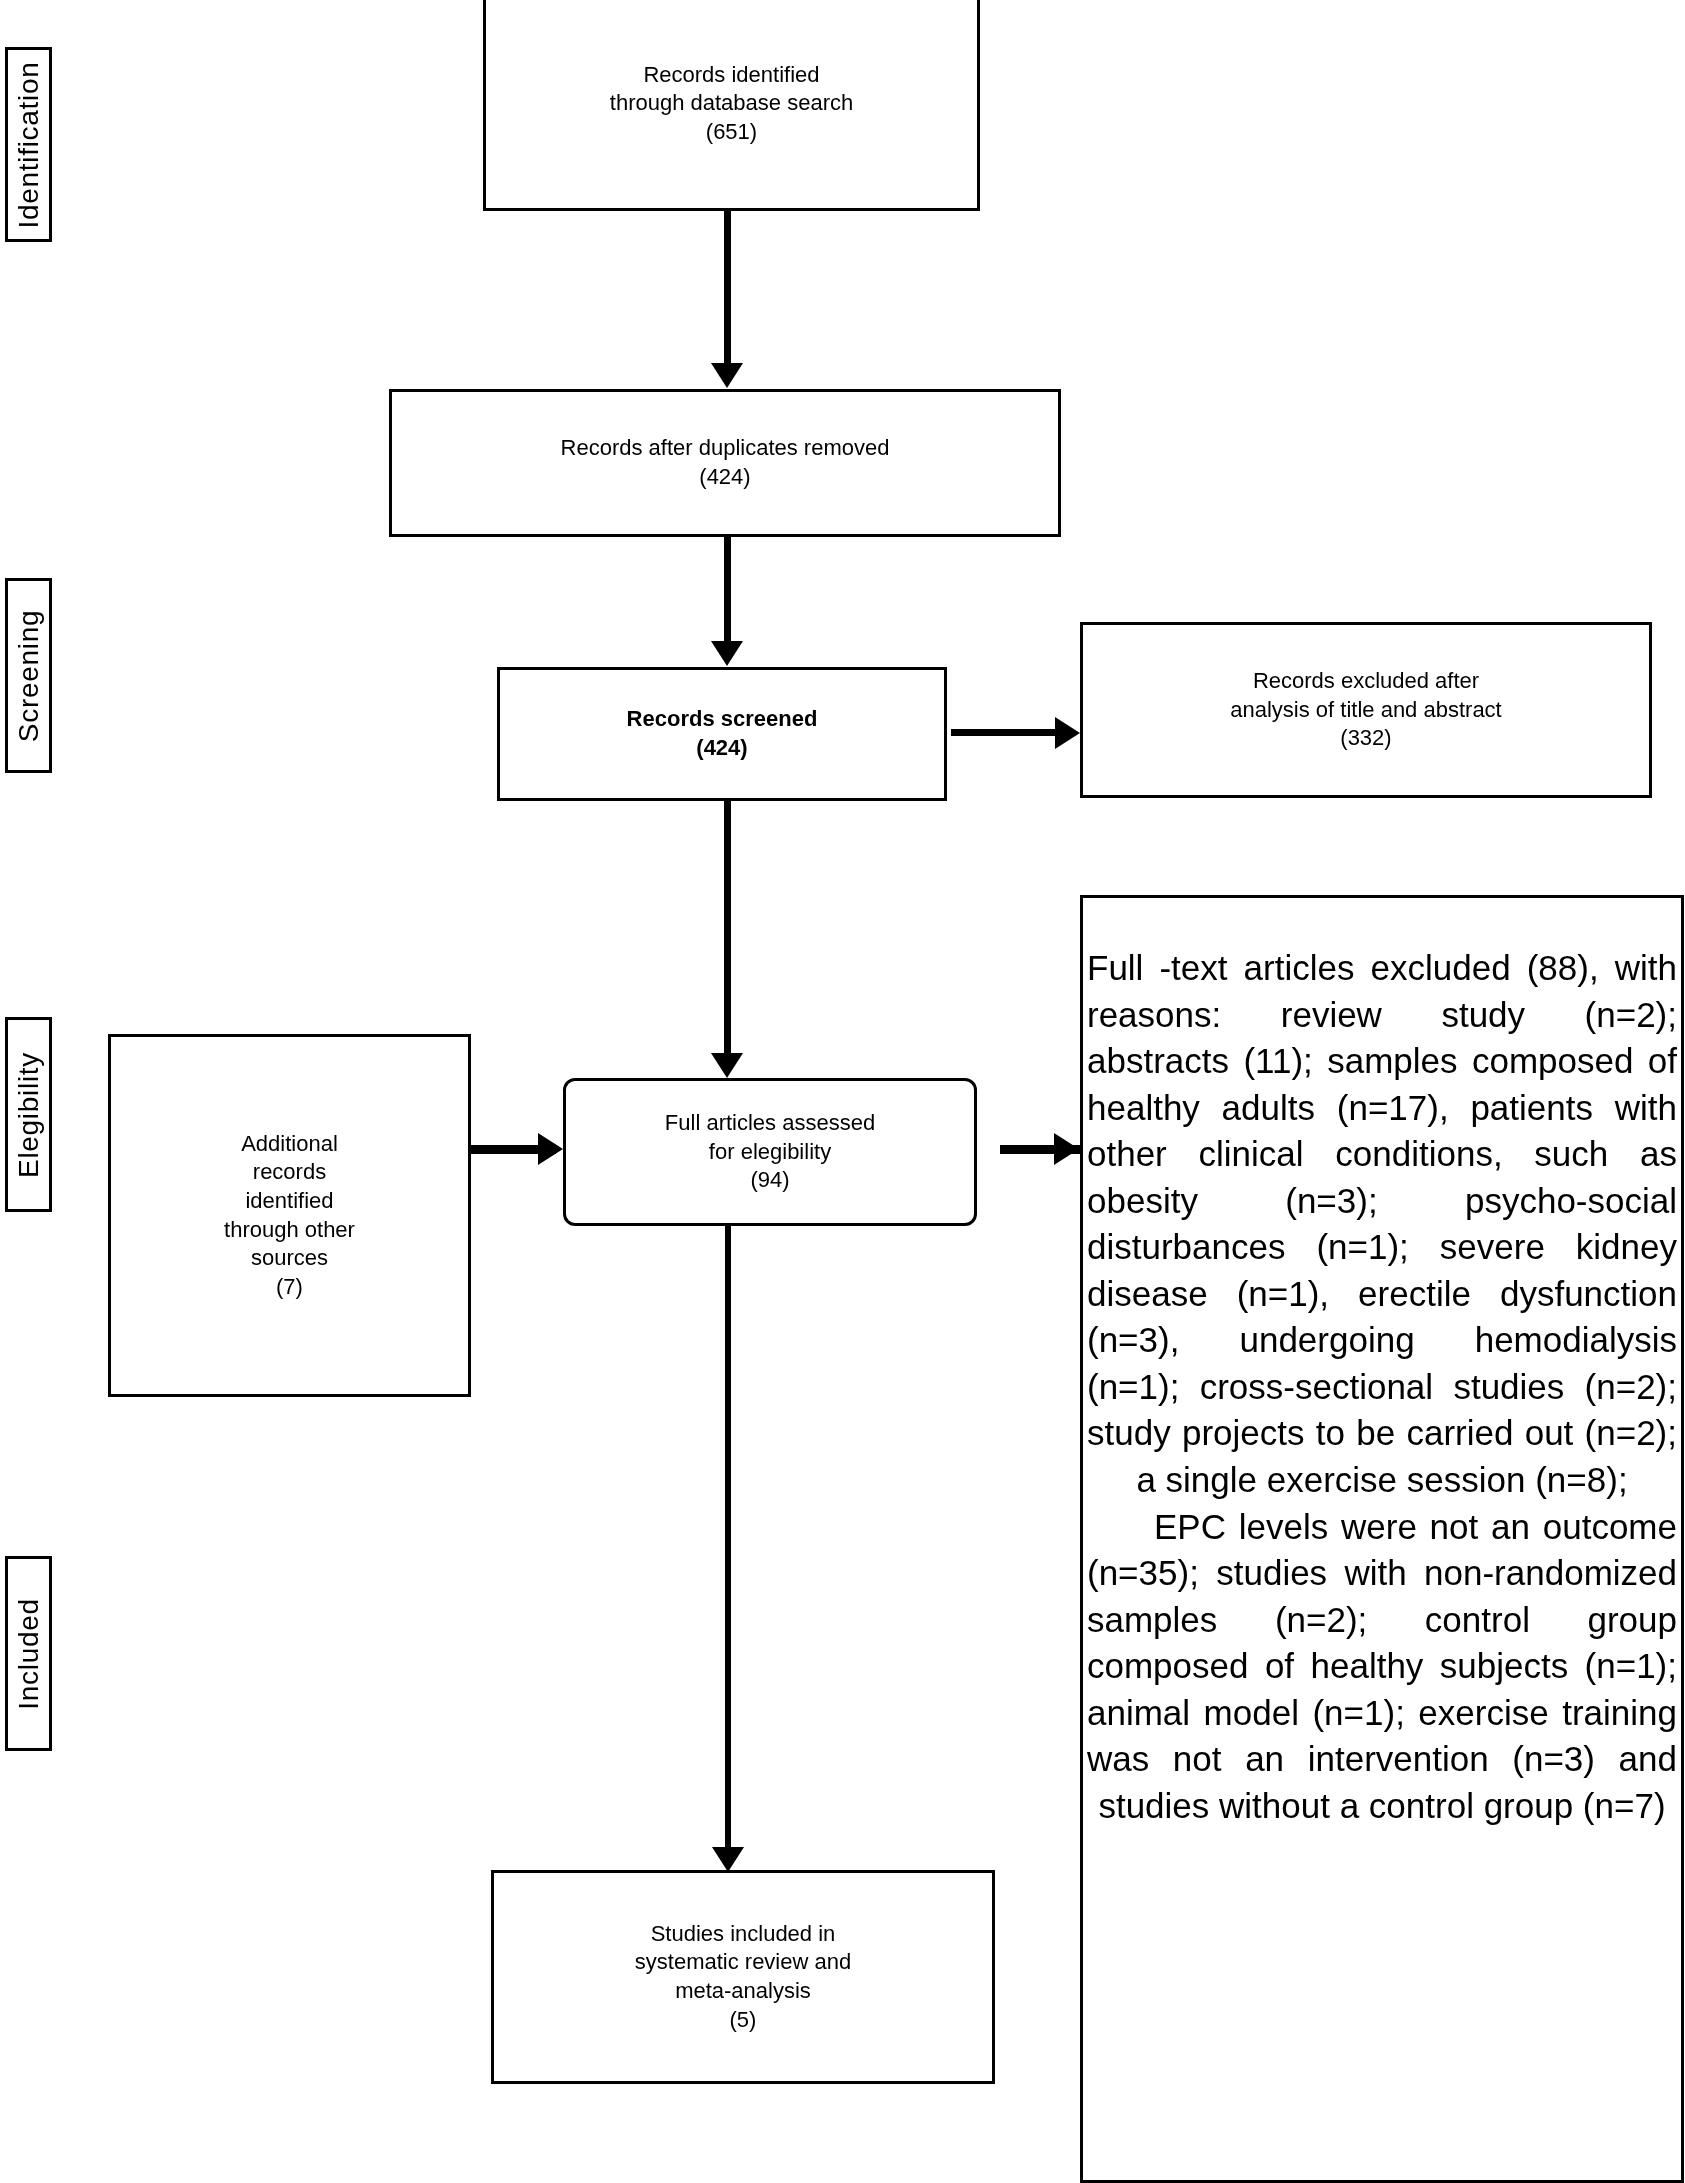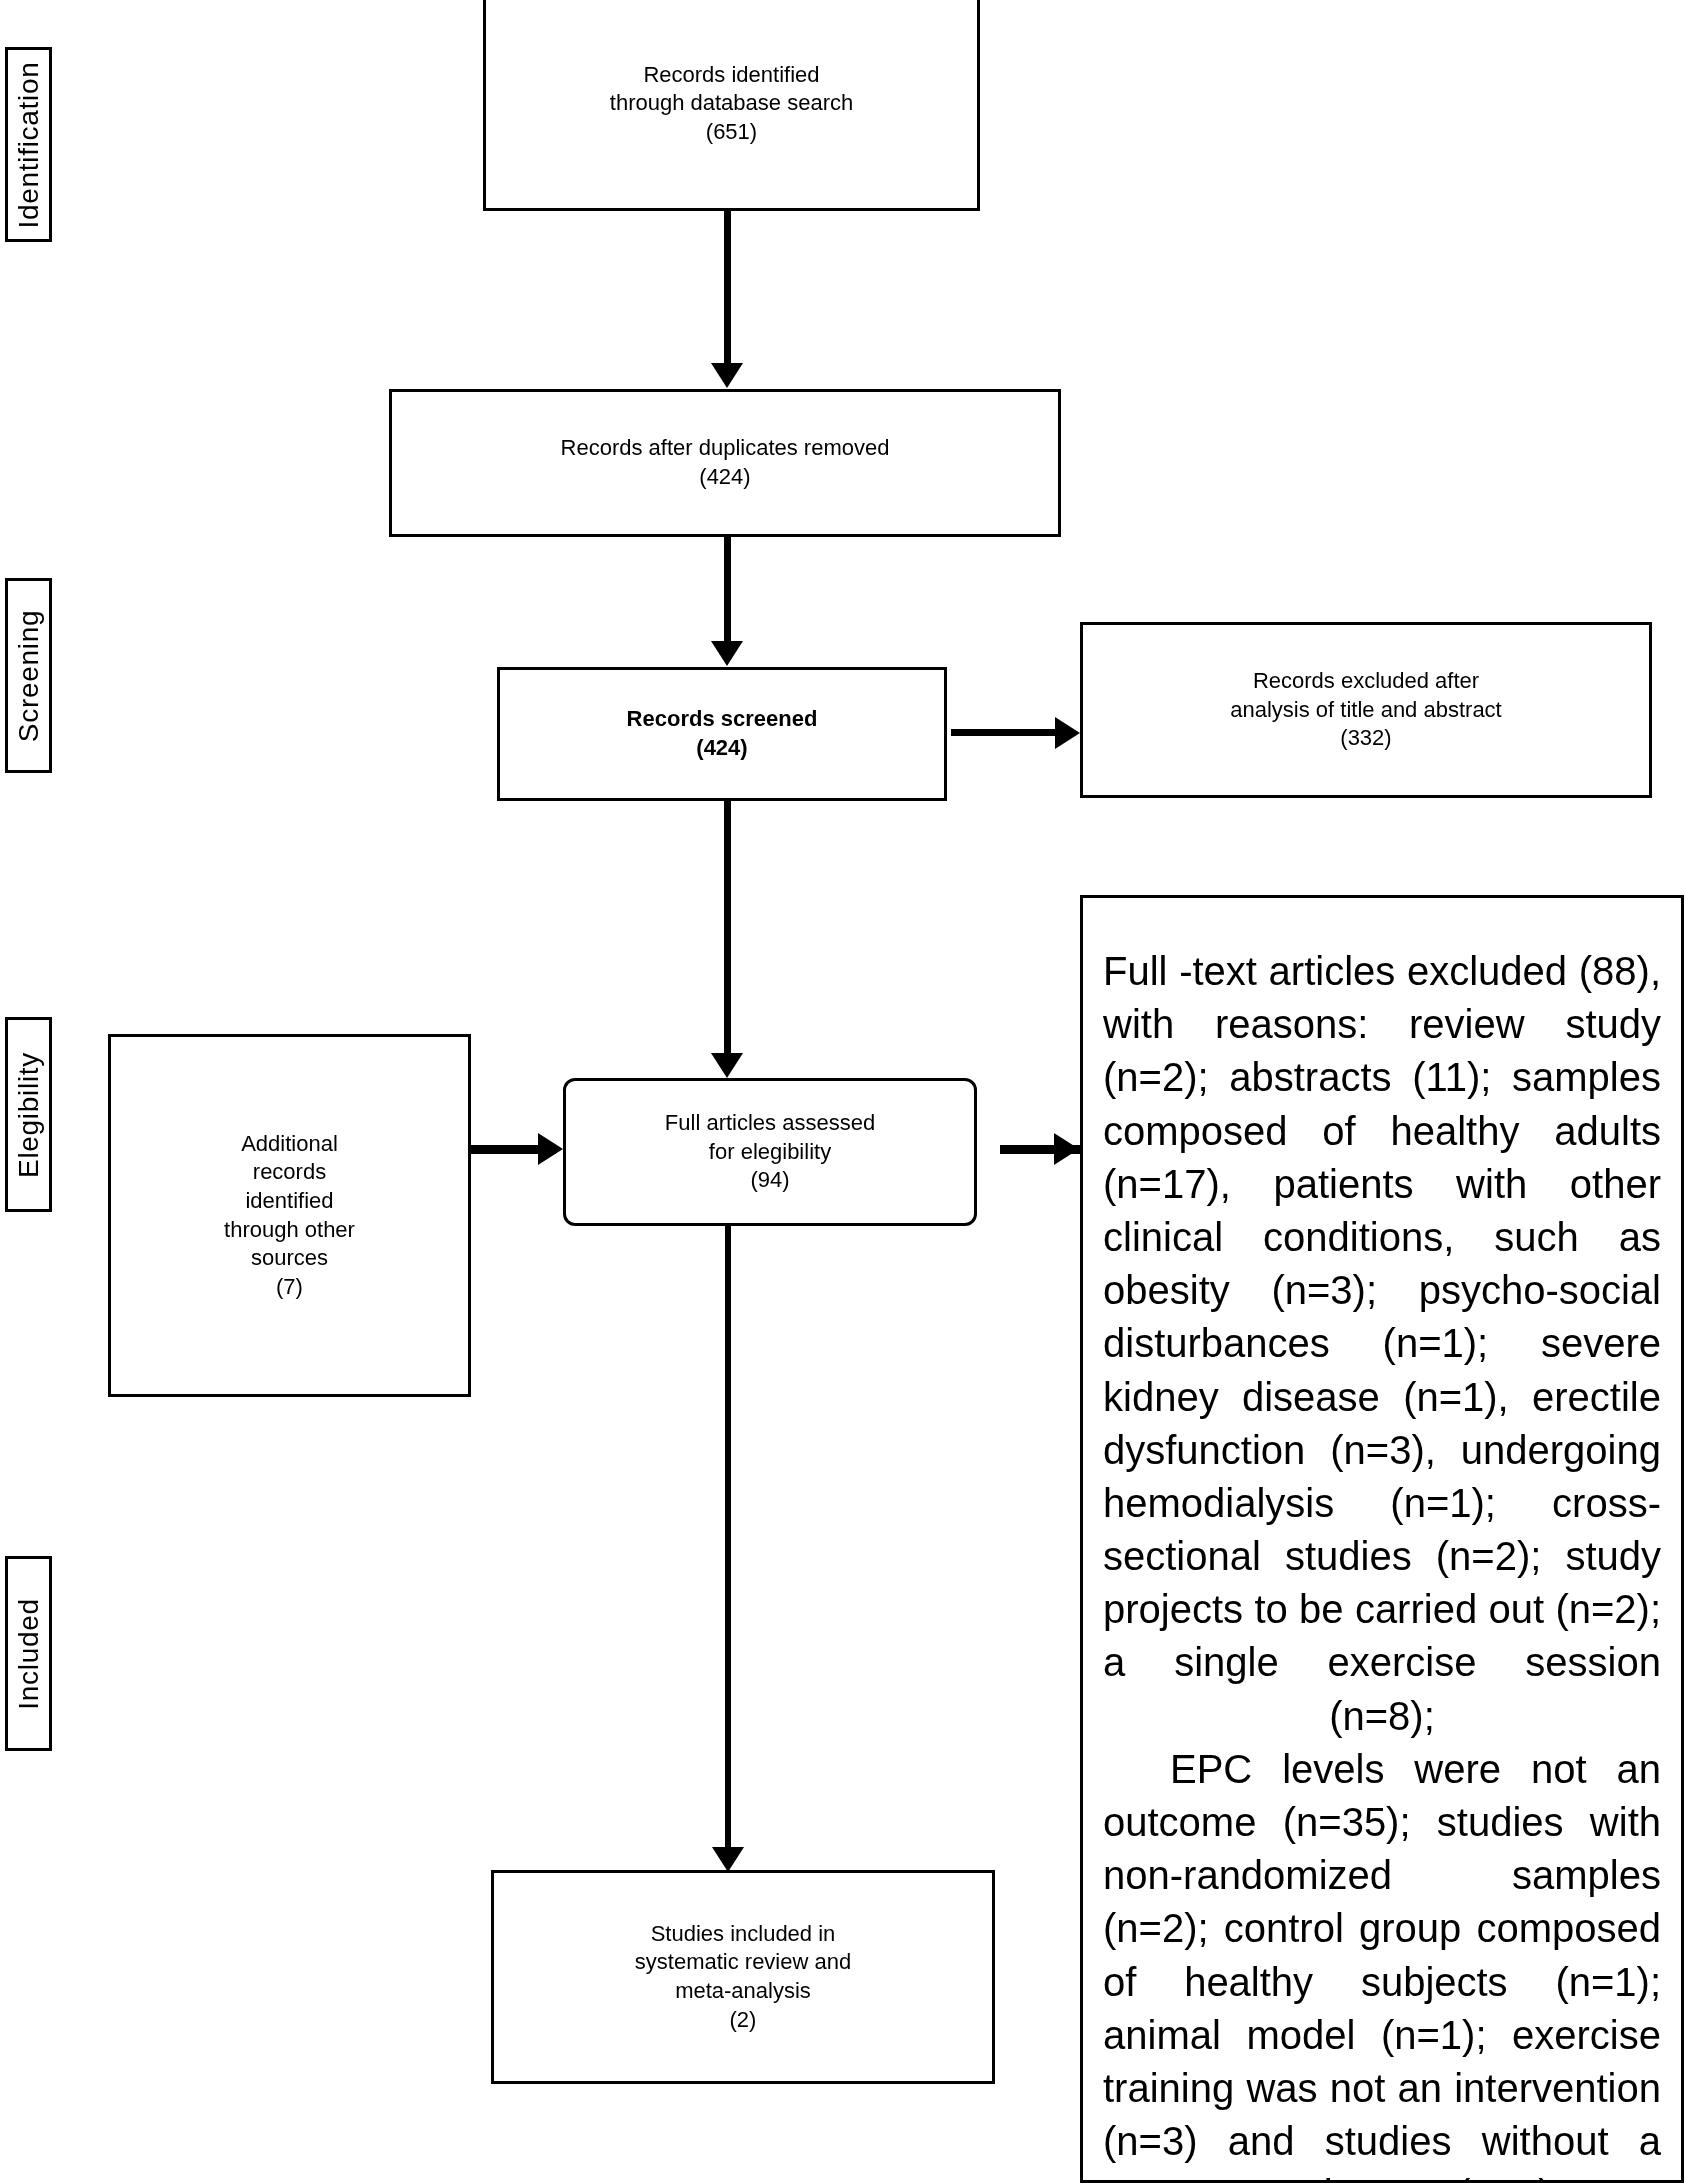--- a/index.html
+++ b/index.html
@@ -56,23 +56,23 @@
 
   
   .box.reasons {
     display: block;
     align-items: flex-start;
   }
   .box.reasons .txt {
     display: block;
     text-align: justify;
     text-align-last: center;
-    font-size: 40px;
+    font-size: 35px;
     line-height: 1.33;
-    padding: 0 20px;
+    padding: 0 4px;
     white-space: normal;
     hyphens: none;
   }
   .box.reasons .para2 {
     display: block;
     text-indent: 67px;
   }
 
   
   .vline {
@@ -181,17 +181,17 @@
     <span class="txt para2">EPC levels were not an outcome (n=35); studies with non-randomized samples (n=2); control group composed of healthy subjects (n=1); animal model (n=1); exercise training was not an intervention (n=3) and studies without a control group (n=7)</span>
   </div>
 
   <div class="vline" style="left:725px; top:1226px; width:6px; height:625px;"></div>
   <div class="arrow-down" style="left:712px; top:1847px;"></div>
 
   <div class="box" style="left:491px; top:1870px; width:504px; height:214px;">
     <span class="txt">Studies included in
 systematic review and
 meta-analysis
-(2)</span>
+(5)</span>
   </div>
 
 </div>
 
 
 </body></html>

